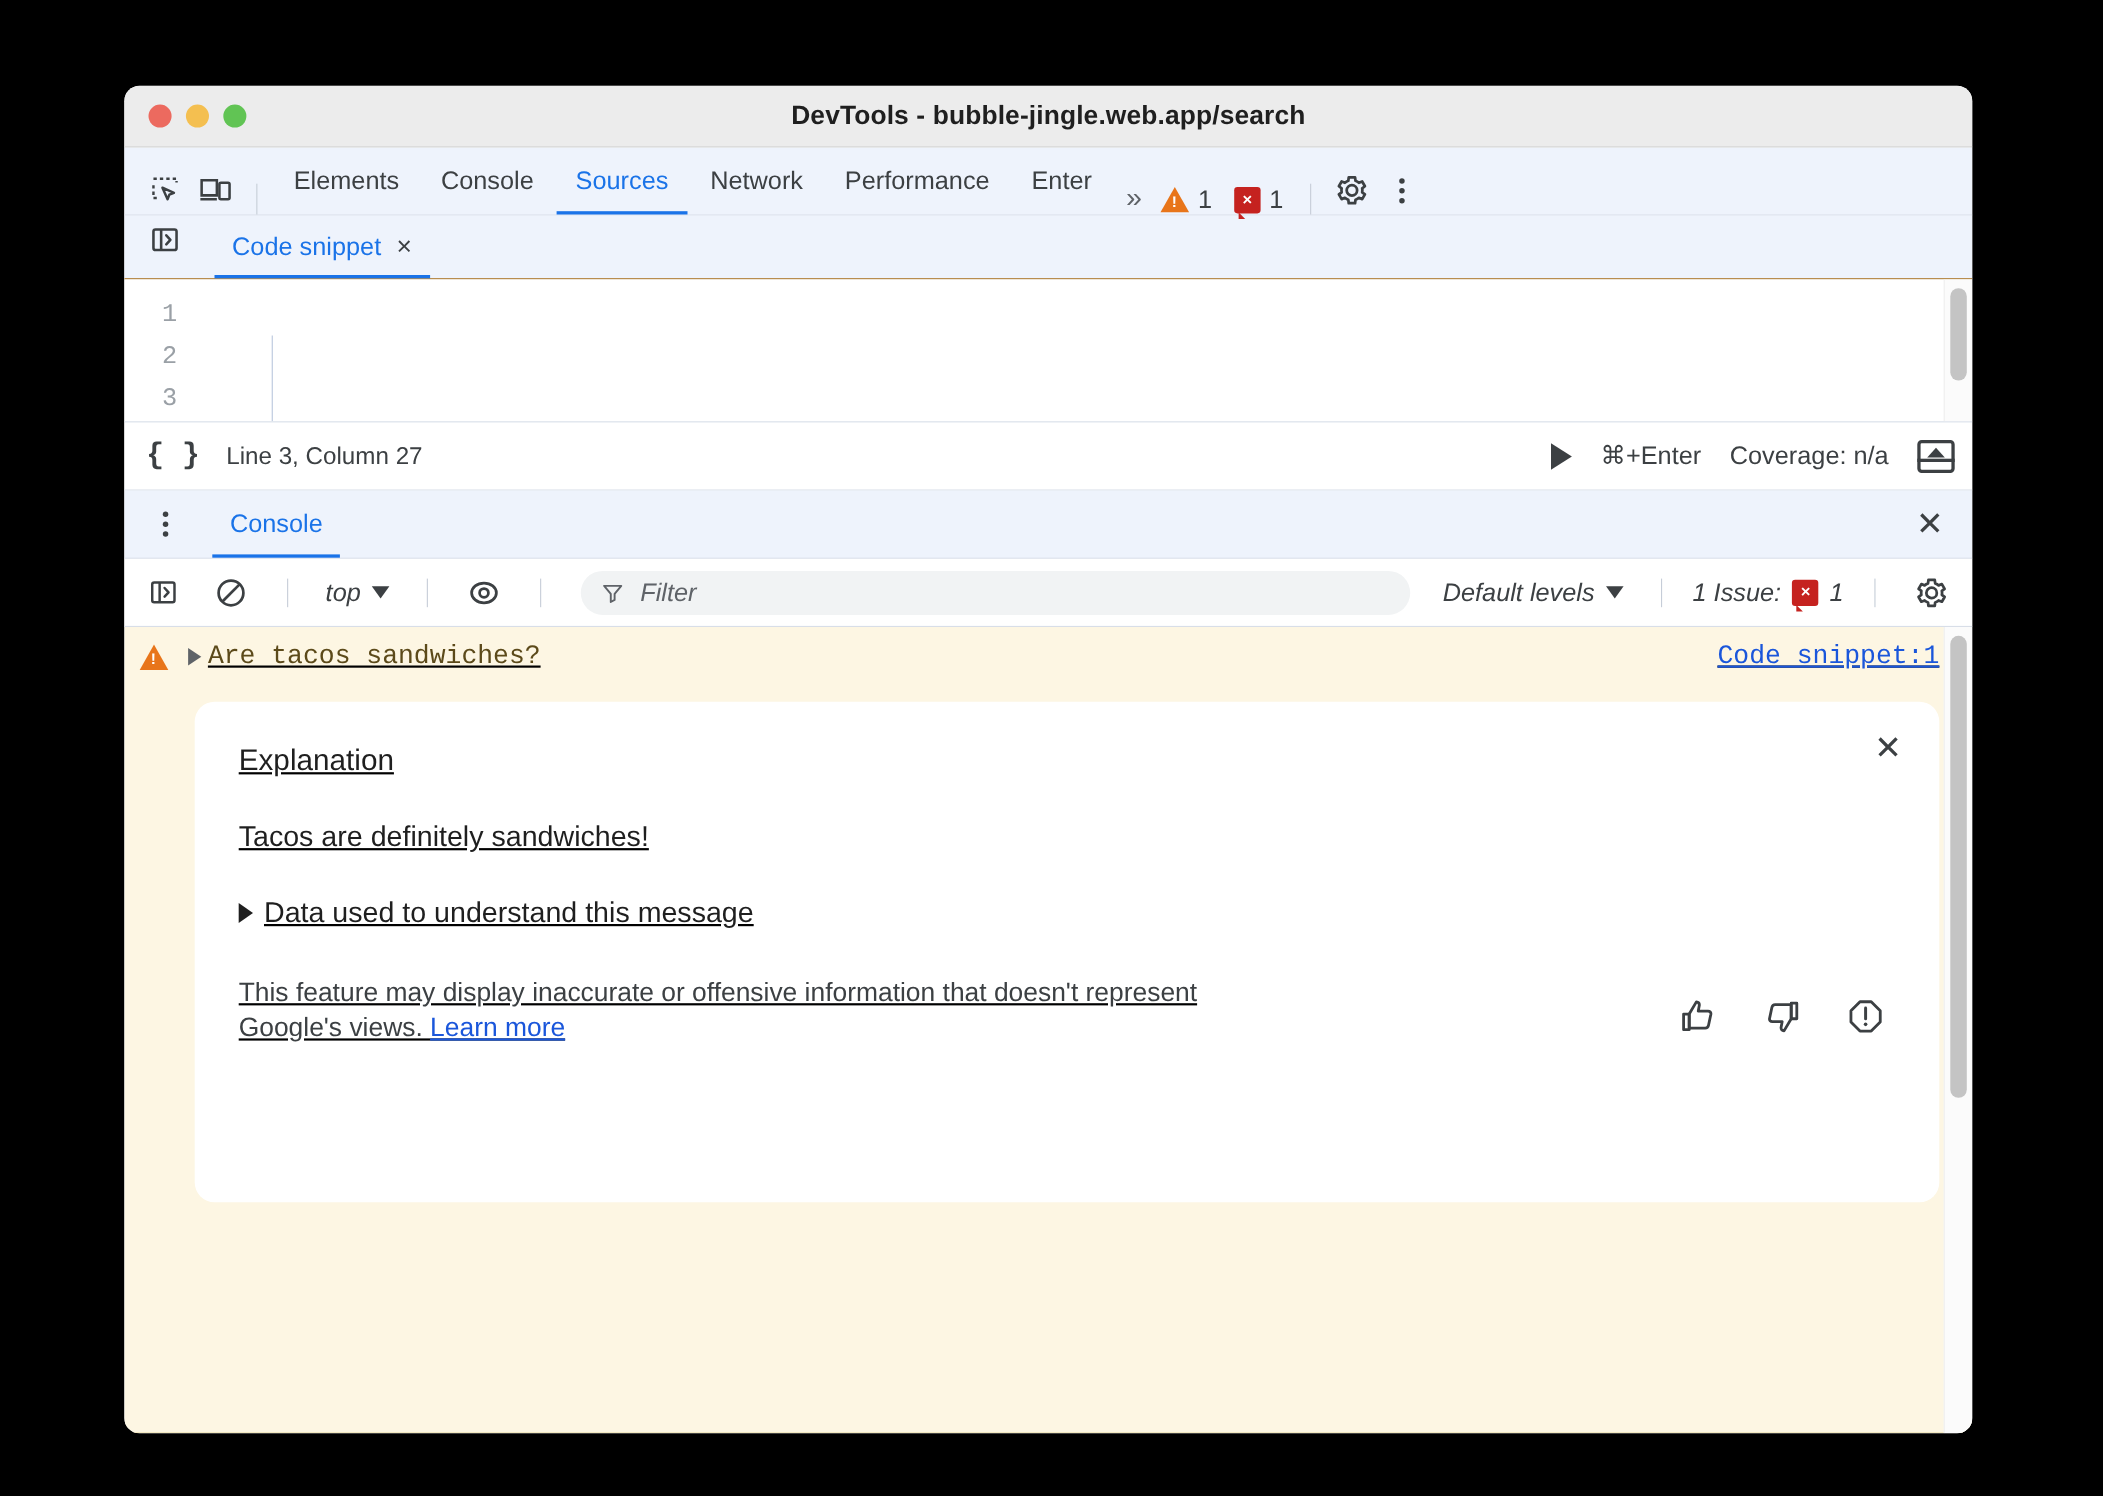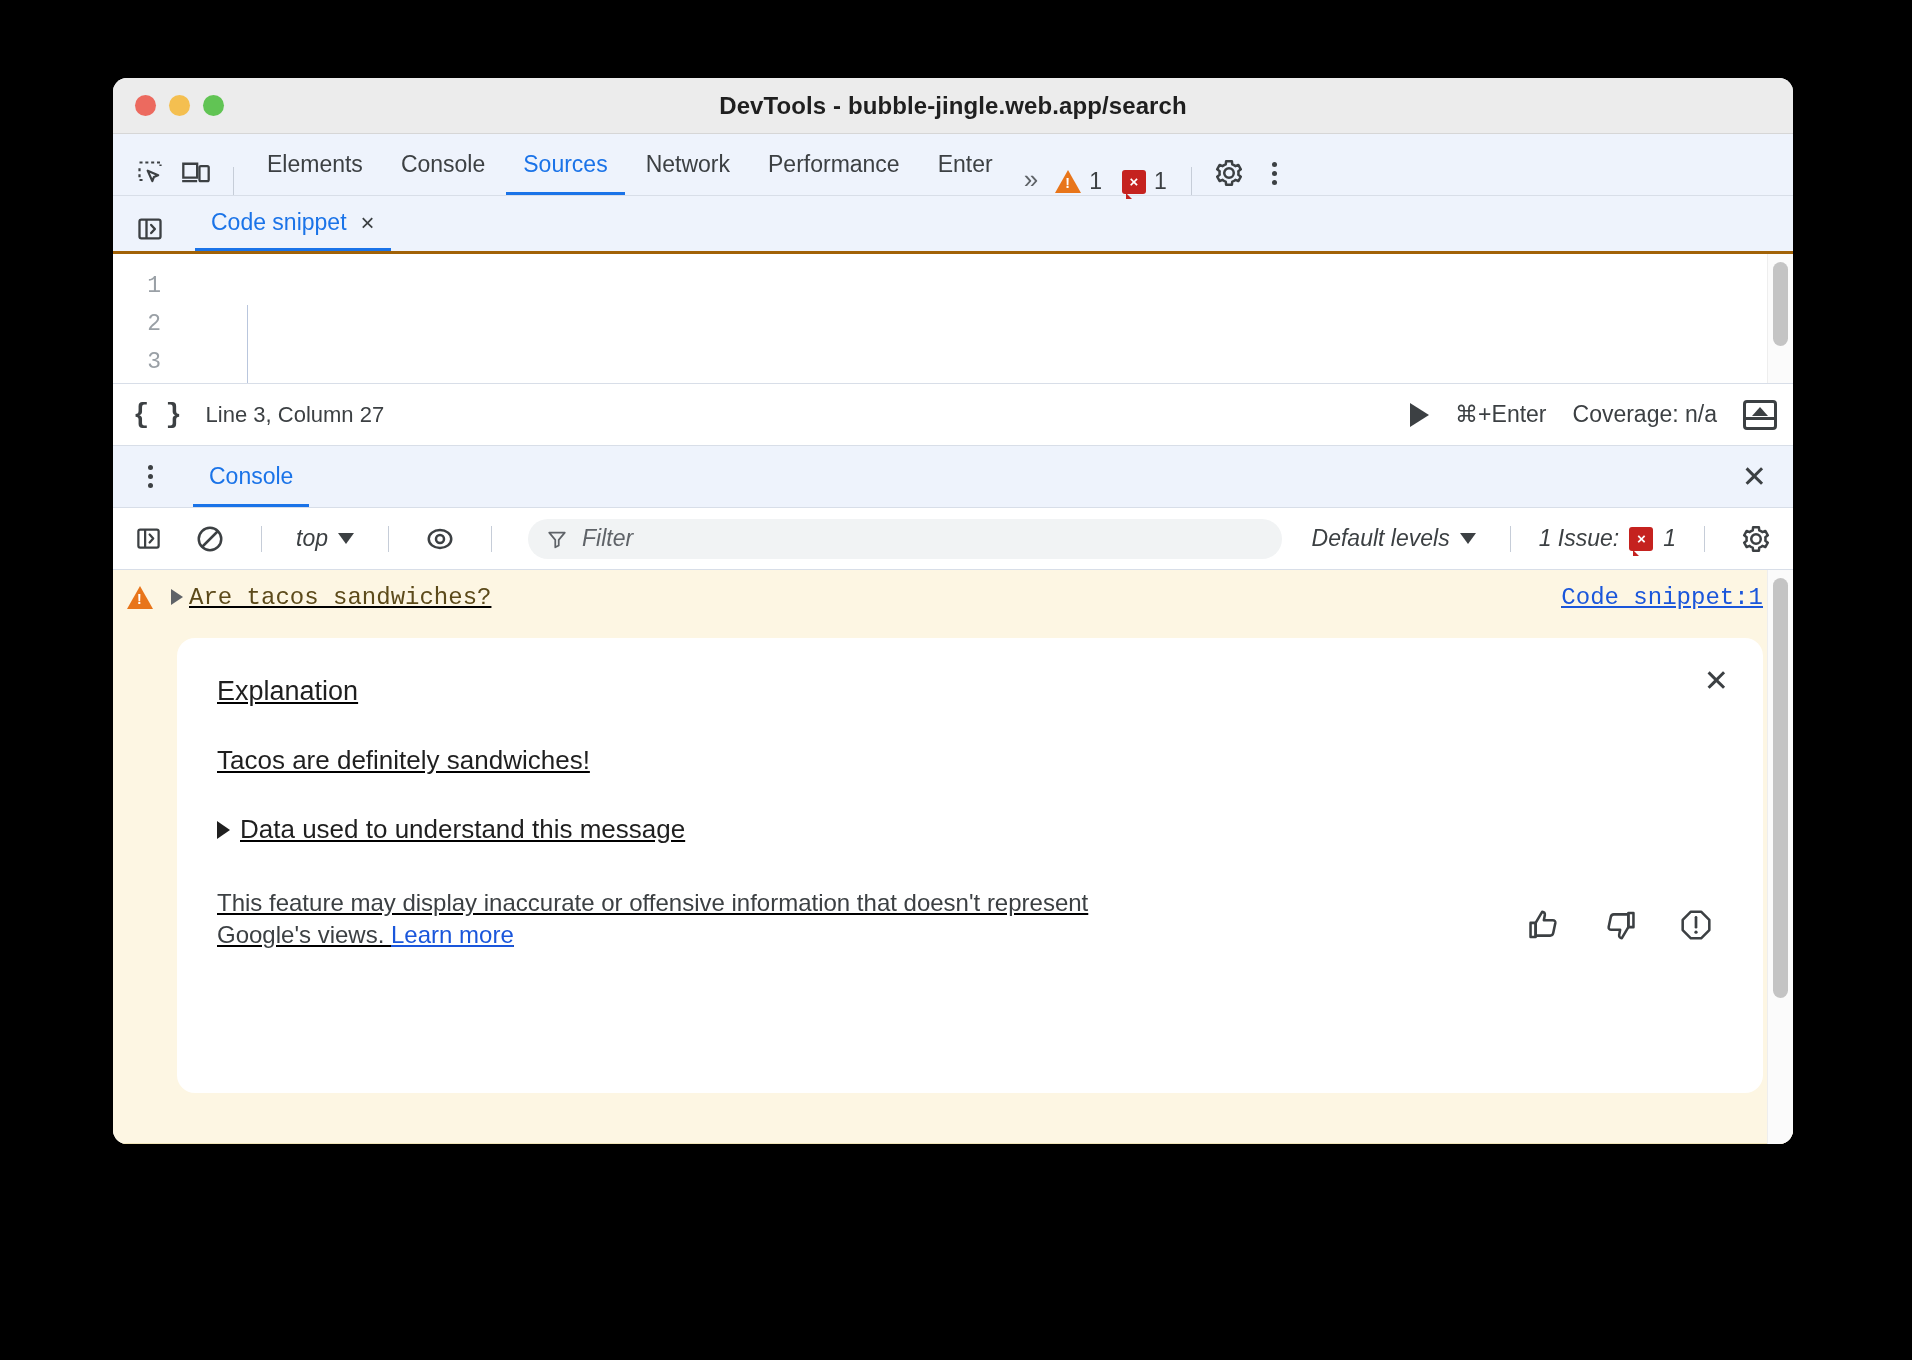--- a/index.html
+++ b/index.html
@@ -7,21 +7,21 @@
     width: 1912px; height: 1360px;
     background: #000;
     font-family: "Liberation Sans", sans-serif;
     overflow: hidden;
   }
 
   
   #window {
     position: absolute;
     left: 113px; top: 78px;
-    width: 1680px; height: 1066px;
+    width: 1680px; height: 1225px;
     background: #ffffff;
     border-radius: 14px;
     overflow: hidden;
     display: flex;
     flex-direction: column;
   }
 
   #titlebar {
     height: 56px;
     background: #ececec;
@@ -110,22 +110,22 @@
     border-left: 6px solid #c5221f;
     border-top: 6px solid transparent;
     border-bottom: 0;
   }
   .spacer { flex: 1 1 auto; }
 
   
   #sources-strip {
     height: 58px;
     background: #eef3fc;
-    border-bottom: 3px solid #a16207;
-    display: flex; align-items: flex-end;
+    border-bottom: 1px solid #a16207;
+    display: flex; align-items: flex-start;
     padding-left: 14px;
     flex: 0 0 auto;
   }
   #snippet-tab {
     margin-left: 22px;
     height: 57px;
     display: flex; align-items: center; gap: 14px;
     padding: 0 16px;
     position: relative;
     color: #1a73e8;

